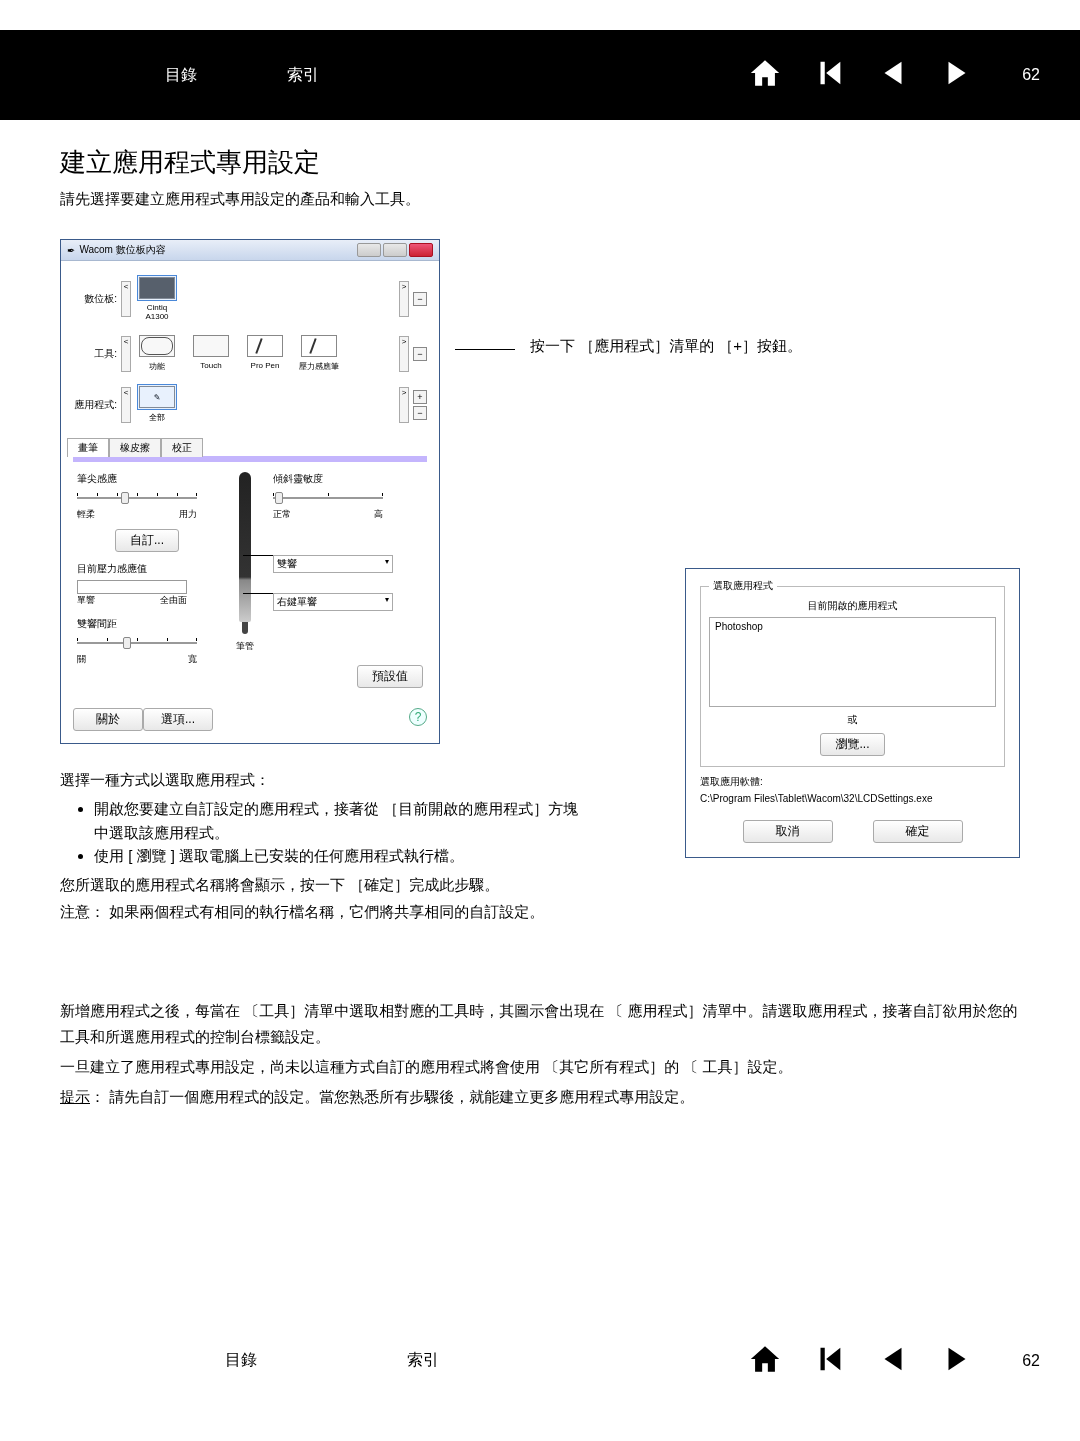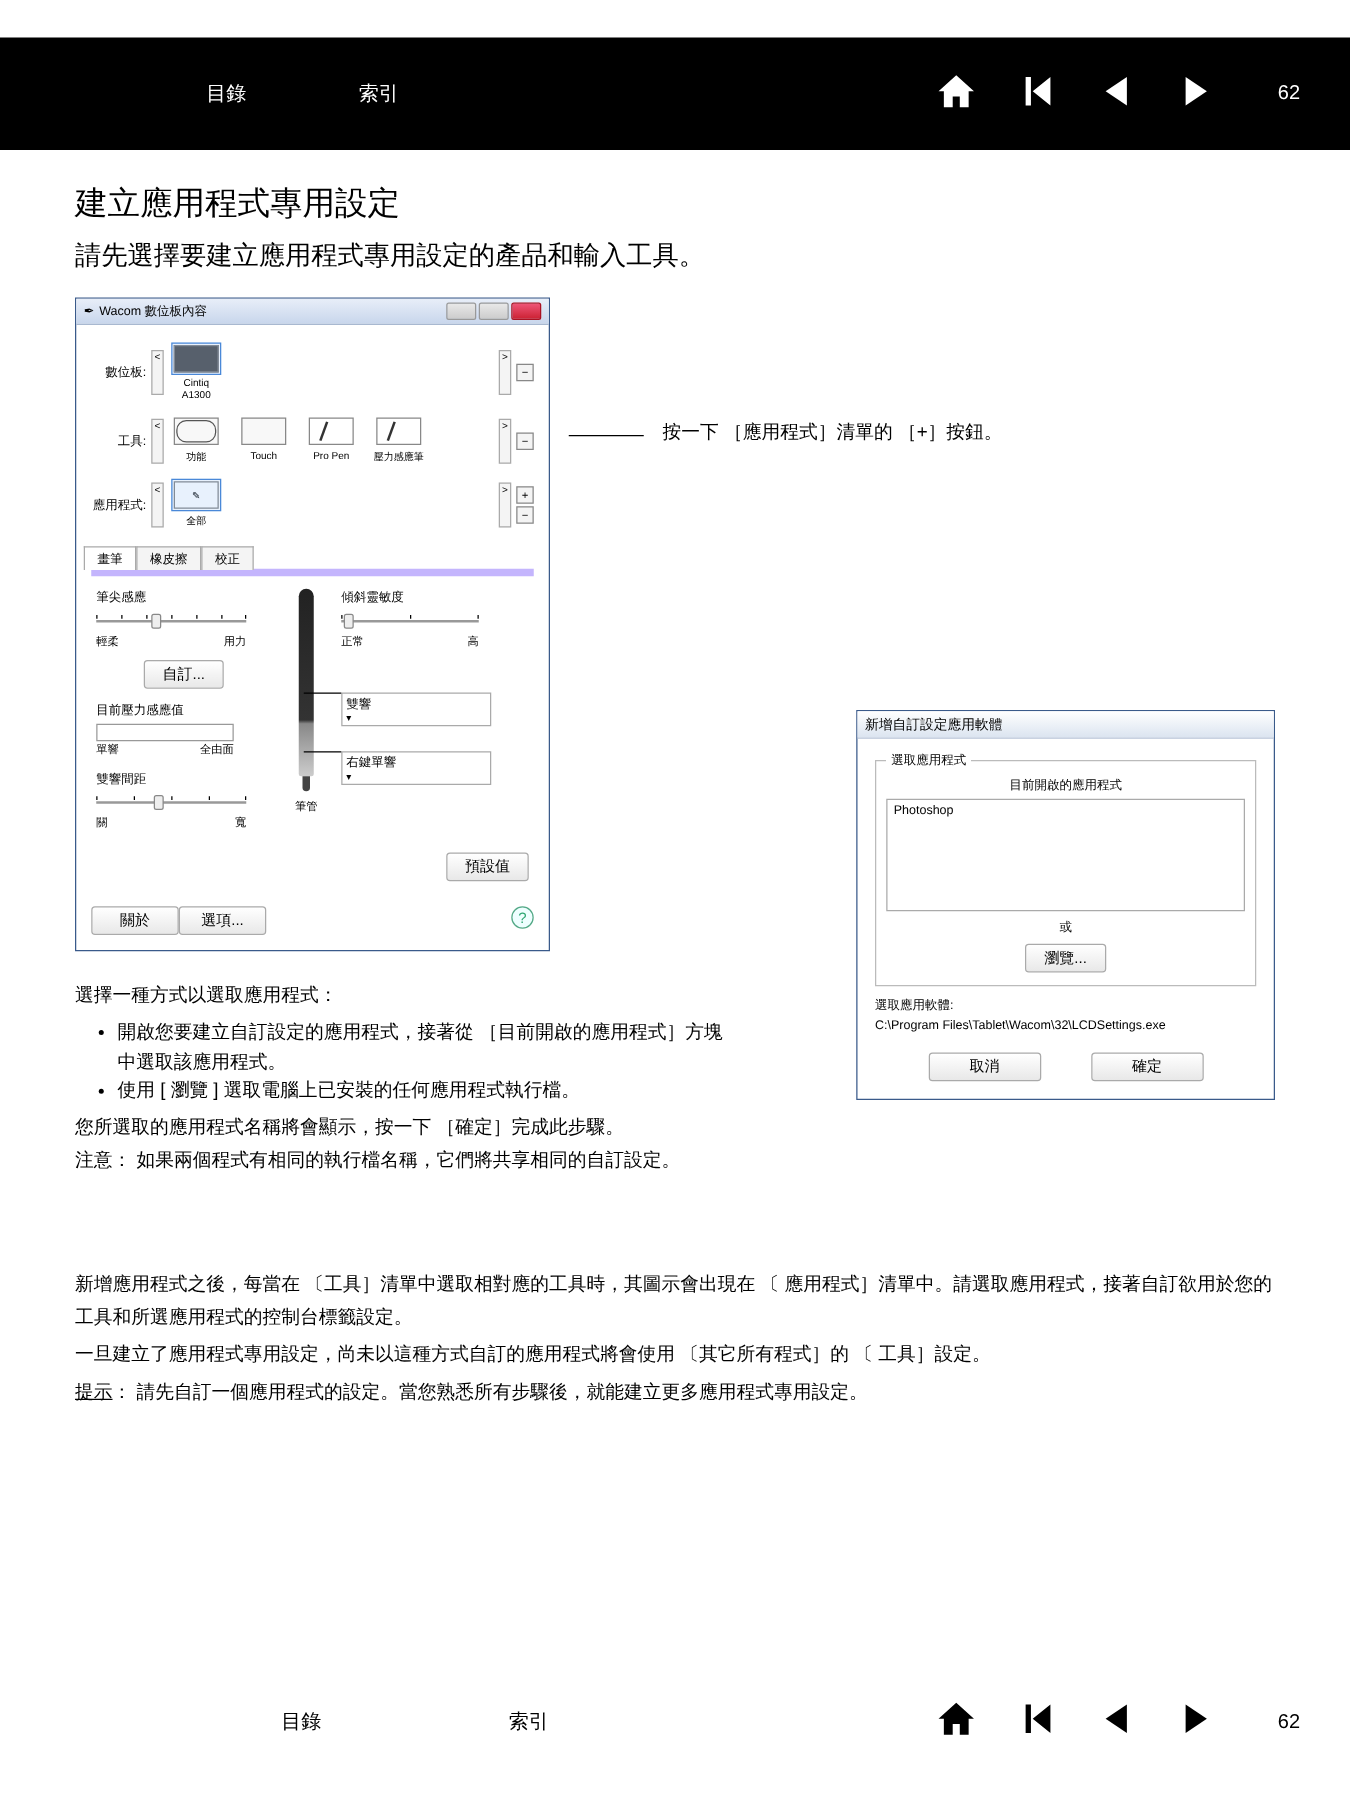--- a/index.html
+++ b/index.html
@@ -37,21 +37,21 @@
   .nav-links { display: flex; gap: 90px; margin-left: 70px; font-size: 16px; }
   .nav-icons { margin-left: auto; display: flex; gap: 30px; align-items: center; }
   .nav-icons svg { fill: #fff; width: 34px; height: 34px; }
   .botbar .nav-icons svg { fill: #000; }
   .pgno { font-size: 16px; margin-left: 18px; }
   .botbar .nav-links { margin-left: 130px; gap: 150px; }
 
   
   .content { padding: 25px 55px 10px 60px; }
   h1 { font-size: 26px; font-weight: 400; margin-bottom: 10px; }
-  .lead { font-size: 21px; margin-bottom: 20px; }
+  .lead { font-size: 15px; margin-bottom: 30px; }
 
   .row1 { display: flex; gap: 30px; align-items: flex-start; }
 
   
   .win {
     width: 380px;
     border: 1px solid #3a5a8a;
     font-size: 10px;
     background: #fff;
     position: relative;
@@ -117,21 +117,21 @@
   .sl-ends { display:flex; justify-content:space-between; font-size:9px; width:120px; margin-top:2px;}
   .btn { border:1px solid #aaa; background:linear-gradient(#fff,#e8e8e8); padding:2px 14px; font-size:12px; border-radius:3px; display:inline-block; text-align:center;}
   .pen-img {
     width: 12px; height: 150px;
     background: linear-gradient(to bottom, #222 0%, #333 70%, #888 72%, #ccc 100%);
     border-radius: 6px 6px 2px 2px;
     margin: 0 auto;
     position: relative;
   }
   .pen-img::after{content:"";position:absolute;bottom:-12px;left:3px;width:6px;height:12px;background:#444;border-radius:0 0 3px 3px;}
-  .combo{ border:1px solid #aaa; background:#fff; width:120px; padding:1px 3px; font-size:10px; display:flex; justify-content:space-between;flex-direction:column;}
+  .combo{ border:1px solid #aaa; background:#fff; width:120px; padding:1px 3px; font-size:10px; display:flex; justify-content:space-between;}
   .combo .arr{font-size:8px;}
   .line-l { border-top:1px solid #000; position:relative;}
   .block{margin:10px 0;}
   .pressure-box{border:1px solid #999; width:110px; height:14px; margin-top:2px; position:relative;}
   .pressure-box::after{content:""; }
   .pr-ends{display:flex; justify-content:space-between; width:110px; font-size:9px;}
   .foot-btns{display:flex; justify-content:space-between; padding-top:10px;}
   .foot-btns .btn{ min-width:70px;}
   .help{ width:18px; height:18px; border-radius:50%; border:1px solid #5a8; color:#3a7; background:#eff; text-align:center; font-size:12px; line-height:16px;}
 
@@ -395,21 +395,20 @@
       <ul>
         <li>開啟您要建立自訂設定的應用程式，接著從 ［目前開啟的應用程式］方塊 中選取該應用程式。</li>
         <li>使用 [ 瀏覽 ] 選取電腦上已安裝的任何應用程式執行檔。</li>
       </ul>
       <p>您所選取的應用程式名稱將會顯示，按一下 ［確定］完成此步驟。</p>
       <p>注意： 如果兩個程式有相同的執行檔名稱，它們將共享相同的自訂設定。</p>
     </div>
   </div>
 
   <div class="dlg">
-    <div class="dlg-title">新增自訂設定應用軟體</div>
     <div class="dlg-body">
       <fieldset>
         <legend>選取應用程式</legend>
         <div class="center-lbl">目前開啟的應用程式</div>
         <div class="listbox">
           <div>Photoshop</div>
         </div>
         <div class="or">或</div>
         <div class="browse"><span class="btn">瀏覽...</span></div>
       </fieldset>

